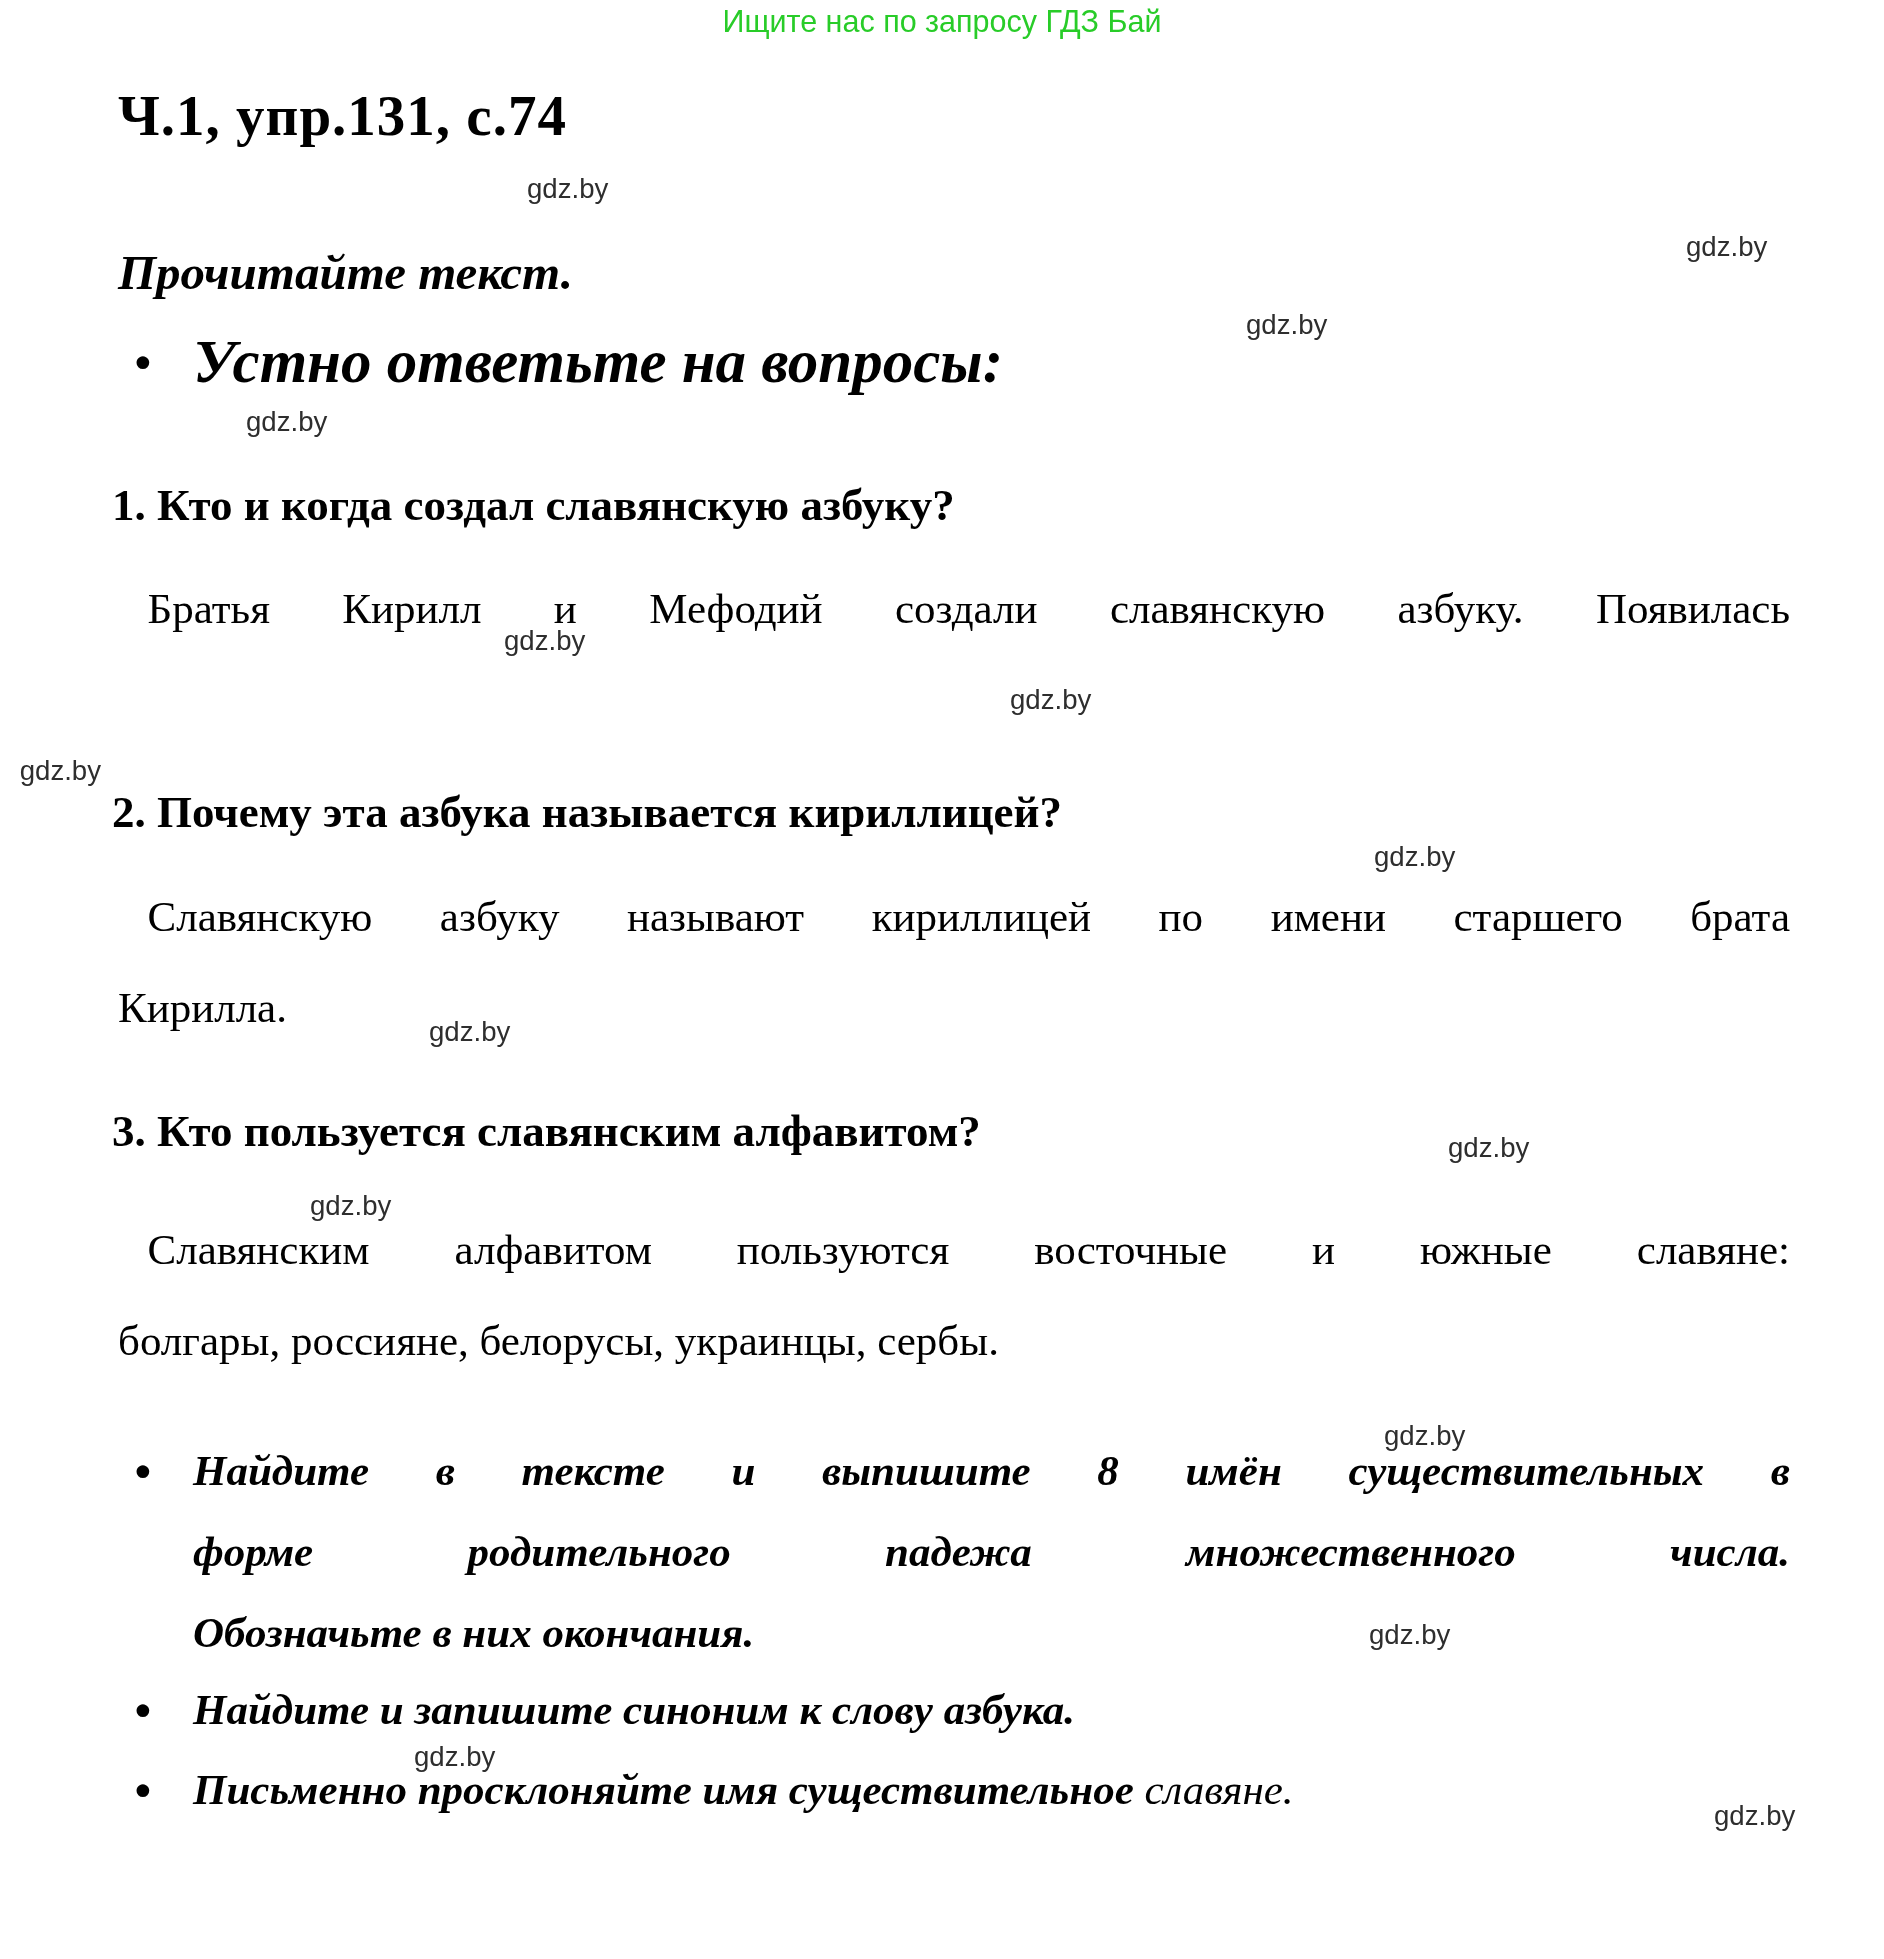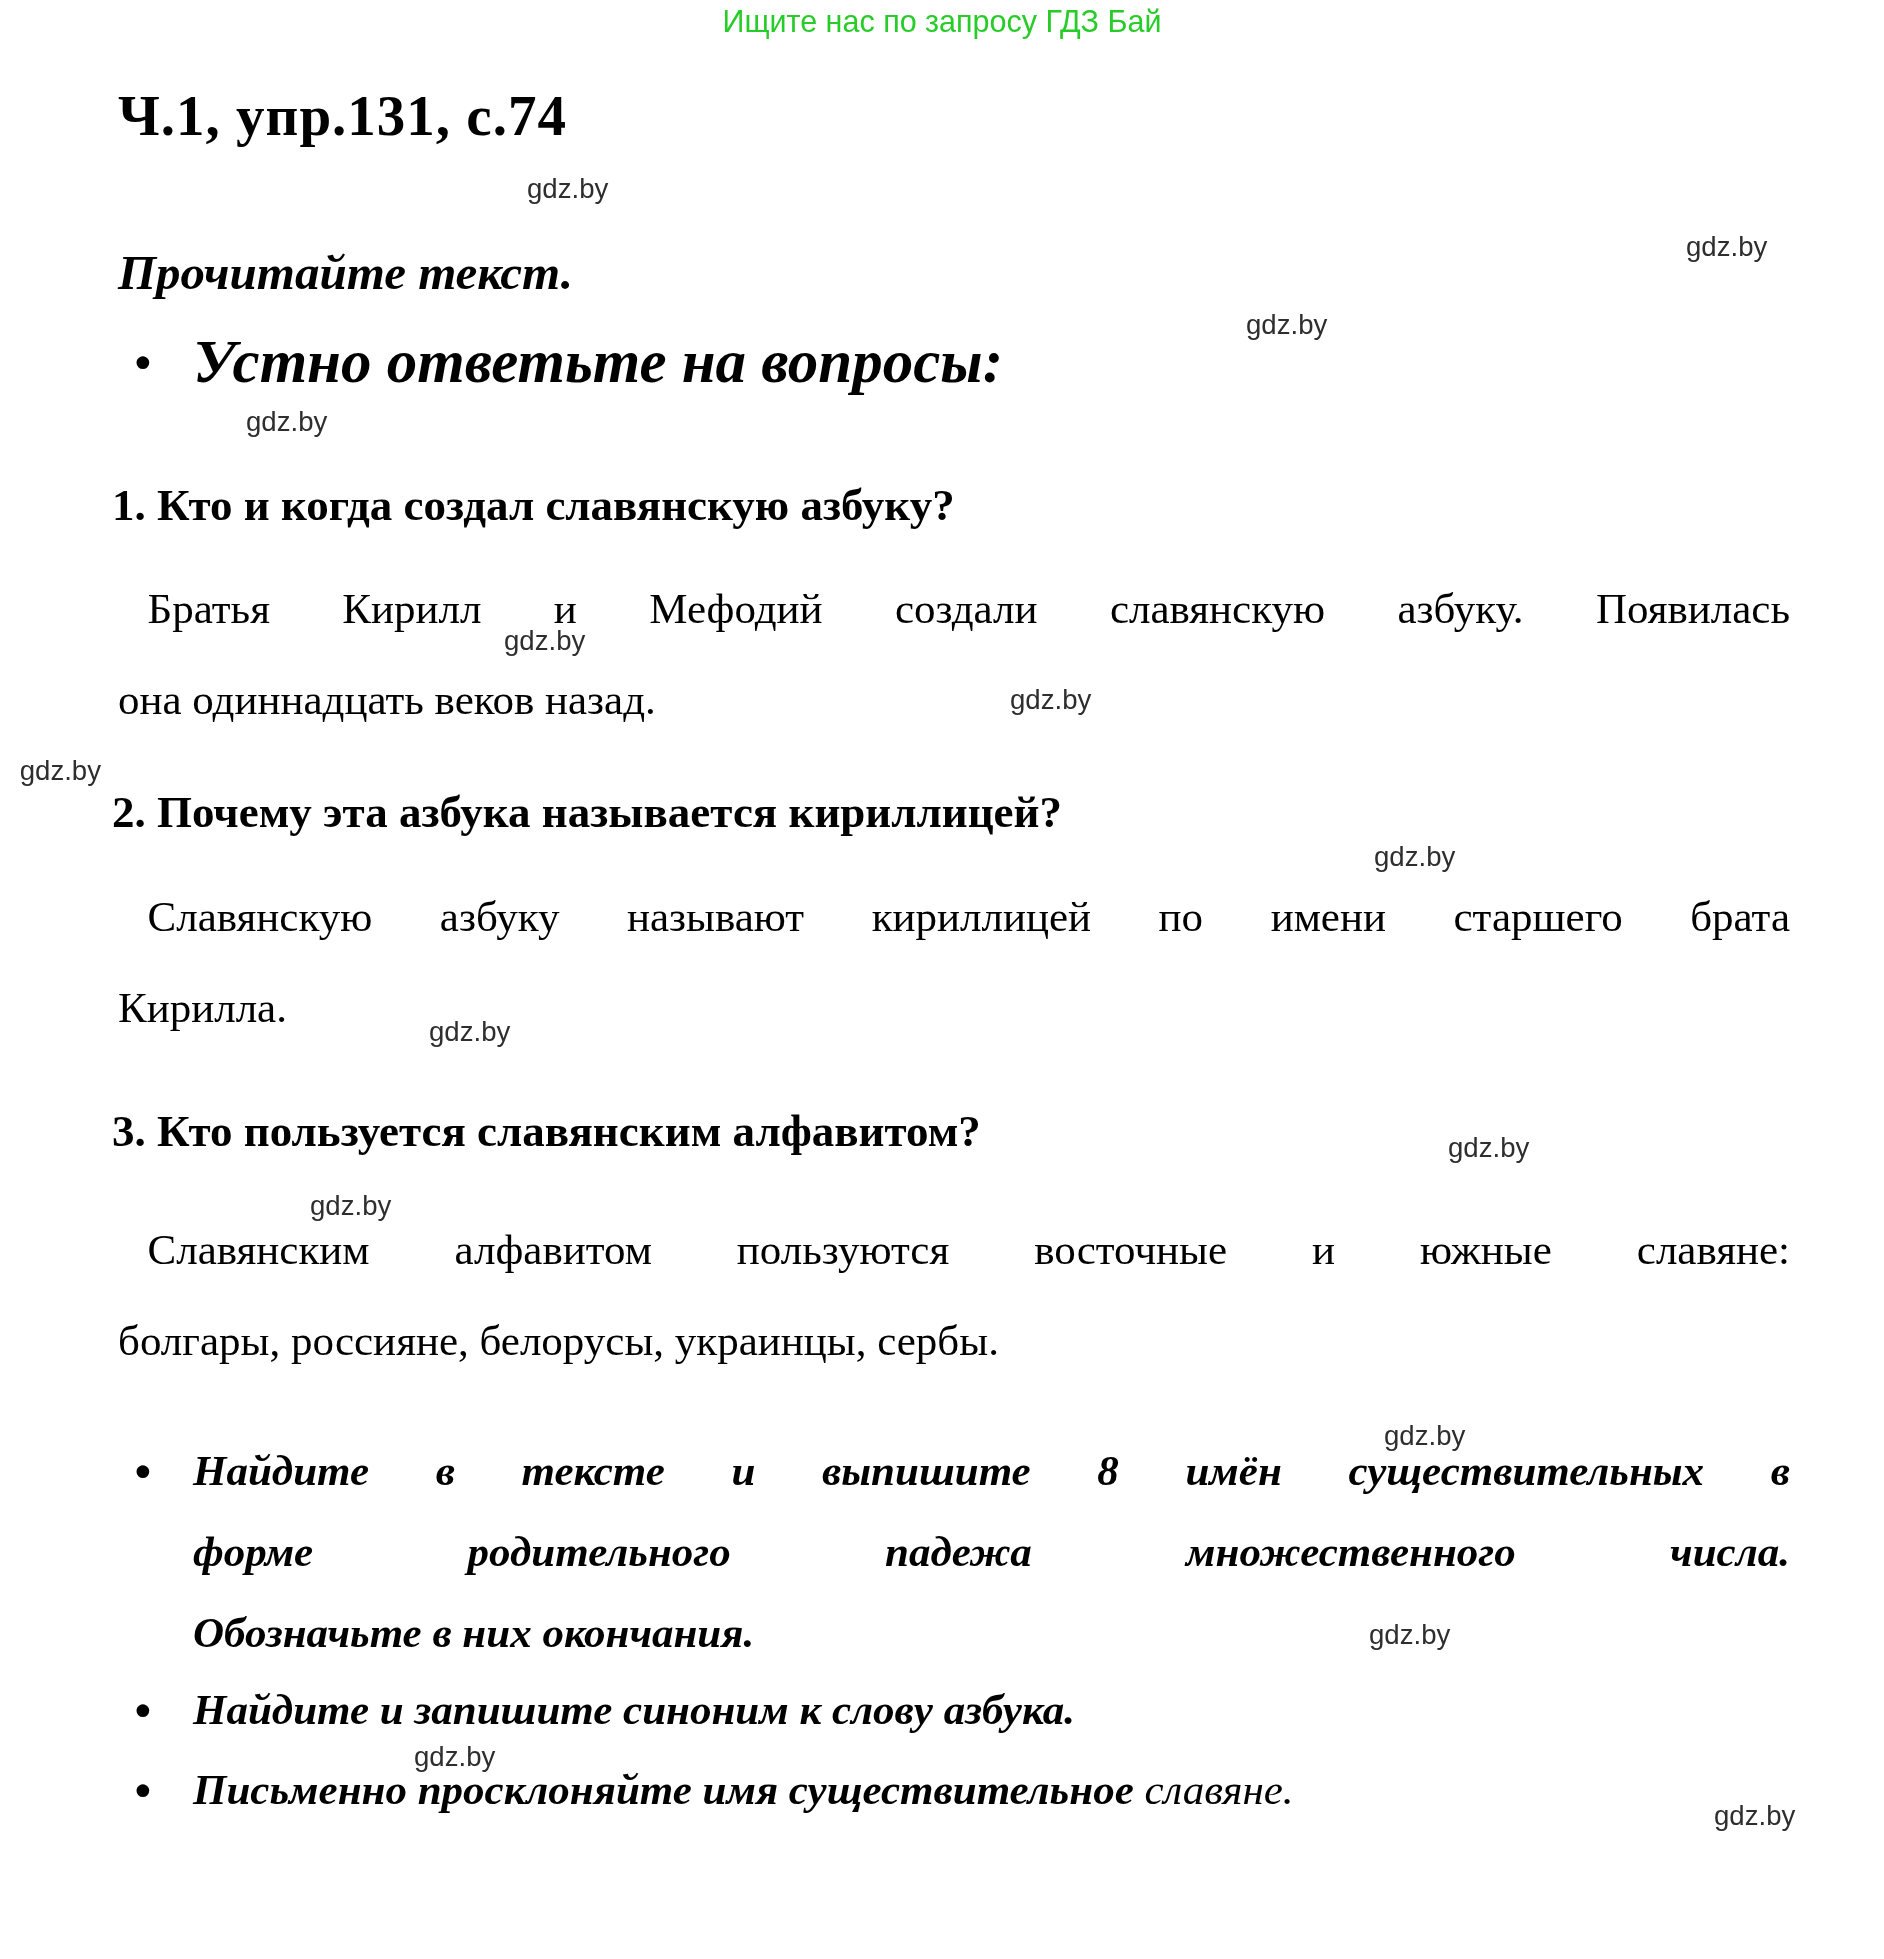--- a/index.html
+++ b/index.html
@@ -126,21 +126,20 @@
   <div class="instr" style="top:244px">Прочитайте текст.</div>
 
   <div class="brow" style="top:331px">
     <span class="dot">●</span>
     <span class="instr-bullet-text">Устно ответьте на вопросы:</span>
   </div>
 
   <div class="q" style="top:479px">1. Кто и когда создал славянскую азбуку?</div>
   <div class="ans" style="top:563px">
     <div class="line just indent">Братья Кирилл и Мефодий создали славянскую азбуку. Появилась</div>
-    <div class="line">она одиннадцать веков назад.</div>
   </div>
 
   <div class="q" style="top:786px">2. Почему эта азбука называется кириллицей?</div>
   <div class="ans" style="top:871px">
     <div class="line just indent">Славянскую азбуку называют кириллицей по имени старшего брата</div>
     <div class="line">Кирилла.</div>
   </div>
 
   <div class="q" style="top:1105px">3. Кто пользуется славянским алфавитом?</div>
   <div class="ans" style="top:1204px">

